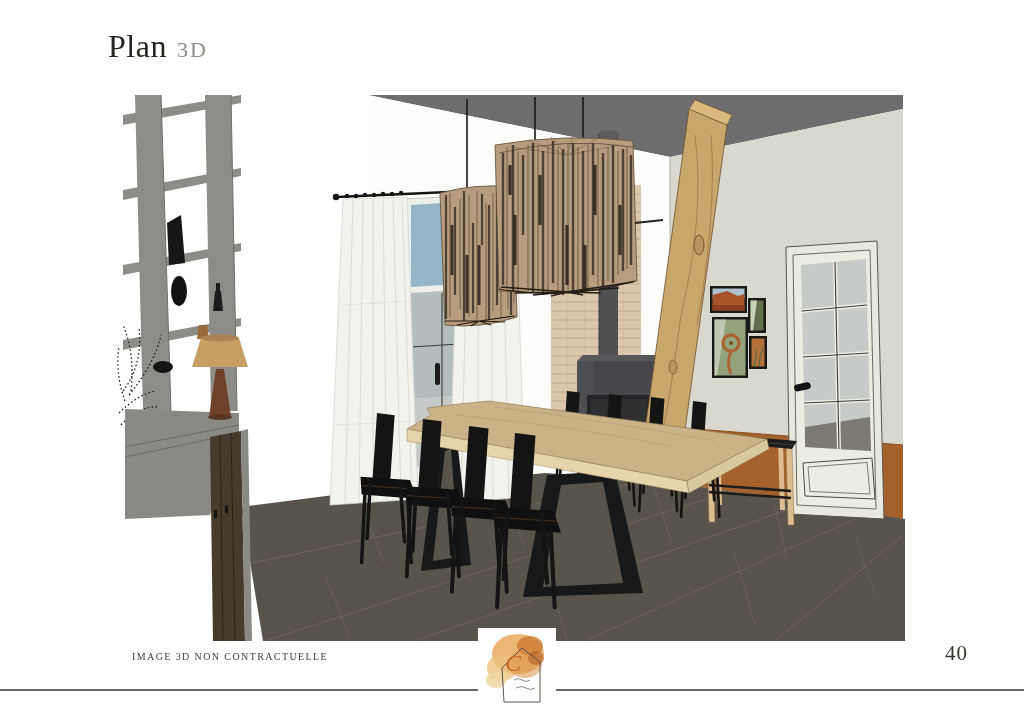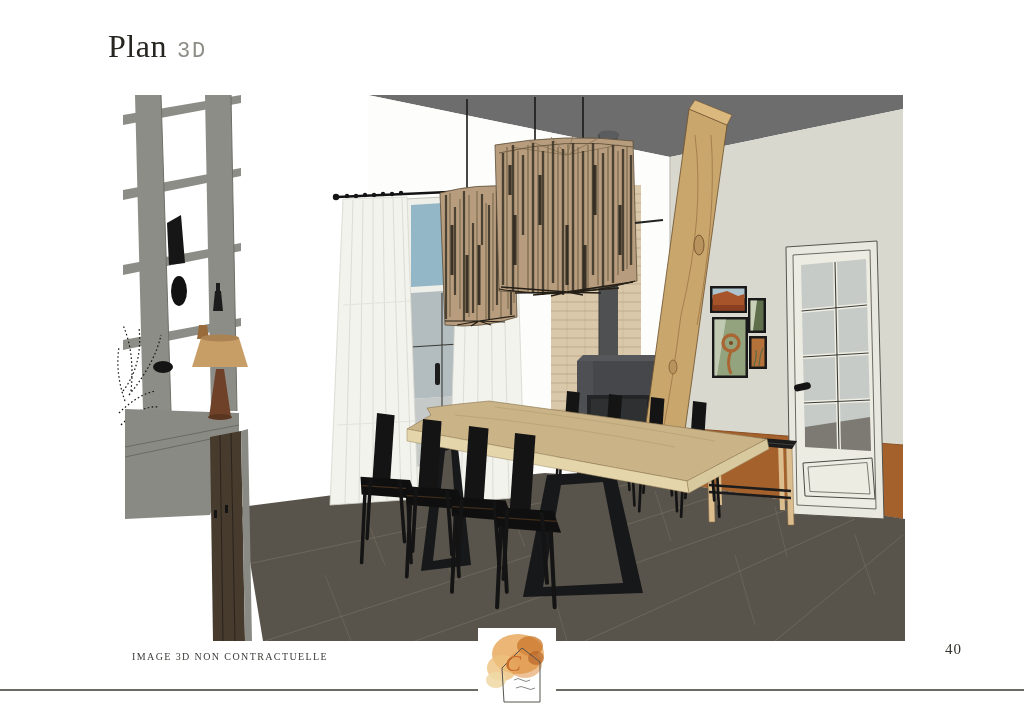--- a/index.html
+++ b/index.html
@@ -1,26 +1,26 @@
 <!DOCTYPE html>
 <html><head>
 <meta charset="utf-8">
 <style>
   html,body{margin:0;padding:0;background:#ffffff;}
   .page{position:relative;width:1024px;height:724px;background:#ffffff;overflow:hidden;
         font-family:"Liberation Serif", serif;}
   .title{position:absolute;left:108px;top:28px;white-space:nowrap;}
   .title-main{font-size:32px;color:#26251f;letter-spacing:0.5px;}
-  .title-sub{font-size:22px;color:#8d8d86;font-family:Liberation Mono, monospace;
+  .title-sub{font-size:22px;color:#8d8d86;font-family:Liberation Serif, serif;
              letter-spacing:2px;margin-left:10px;}
   .render{position:absolute;left:115px;top:95px;width:790px;height:546px;}
   .disclaimer{position:absolute;left:132px;top:651px;font-size:10px;letter-spacing:1.4px;
               color:#3c3b37;}
   .footer-rule{position:absolute;left:0;right:0;top:689px;height:2px;background:#6b6a64;}
-  .pagenum{position:absolute;left:945px;top:641px;font-size:15px;color:#33322c;letter-spacing:1px;}
+  .pagenum{position:absolute;left:945px;top:641px;font-size:21px;color:#33322c;letter-spacing:1px;}
   .logo{position:absolute;left:478px;top:628px;width:78px;height:84px;background:#ffffff;z-index:2;}
   .logo svg{position:absolute;left:0;top:0;}
   .logo-mono{position:absolute;left:27px;top:22px;font-size:24px;font-style:italic;
              color:#c96a28;font-family:"Liberation Serif", serif;z-index:3;}
 </style>
 </head>
 <body>
 
 <div class="page">
 

